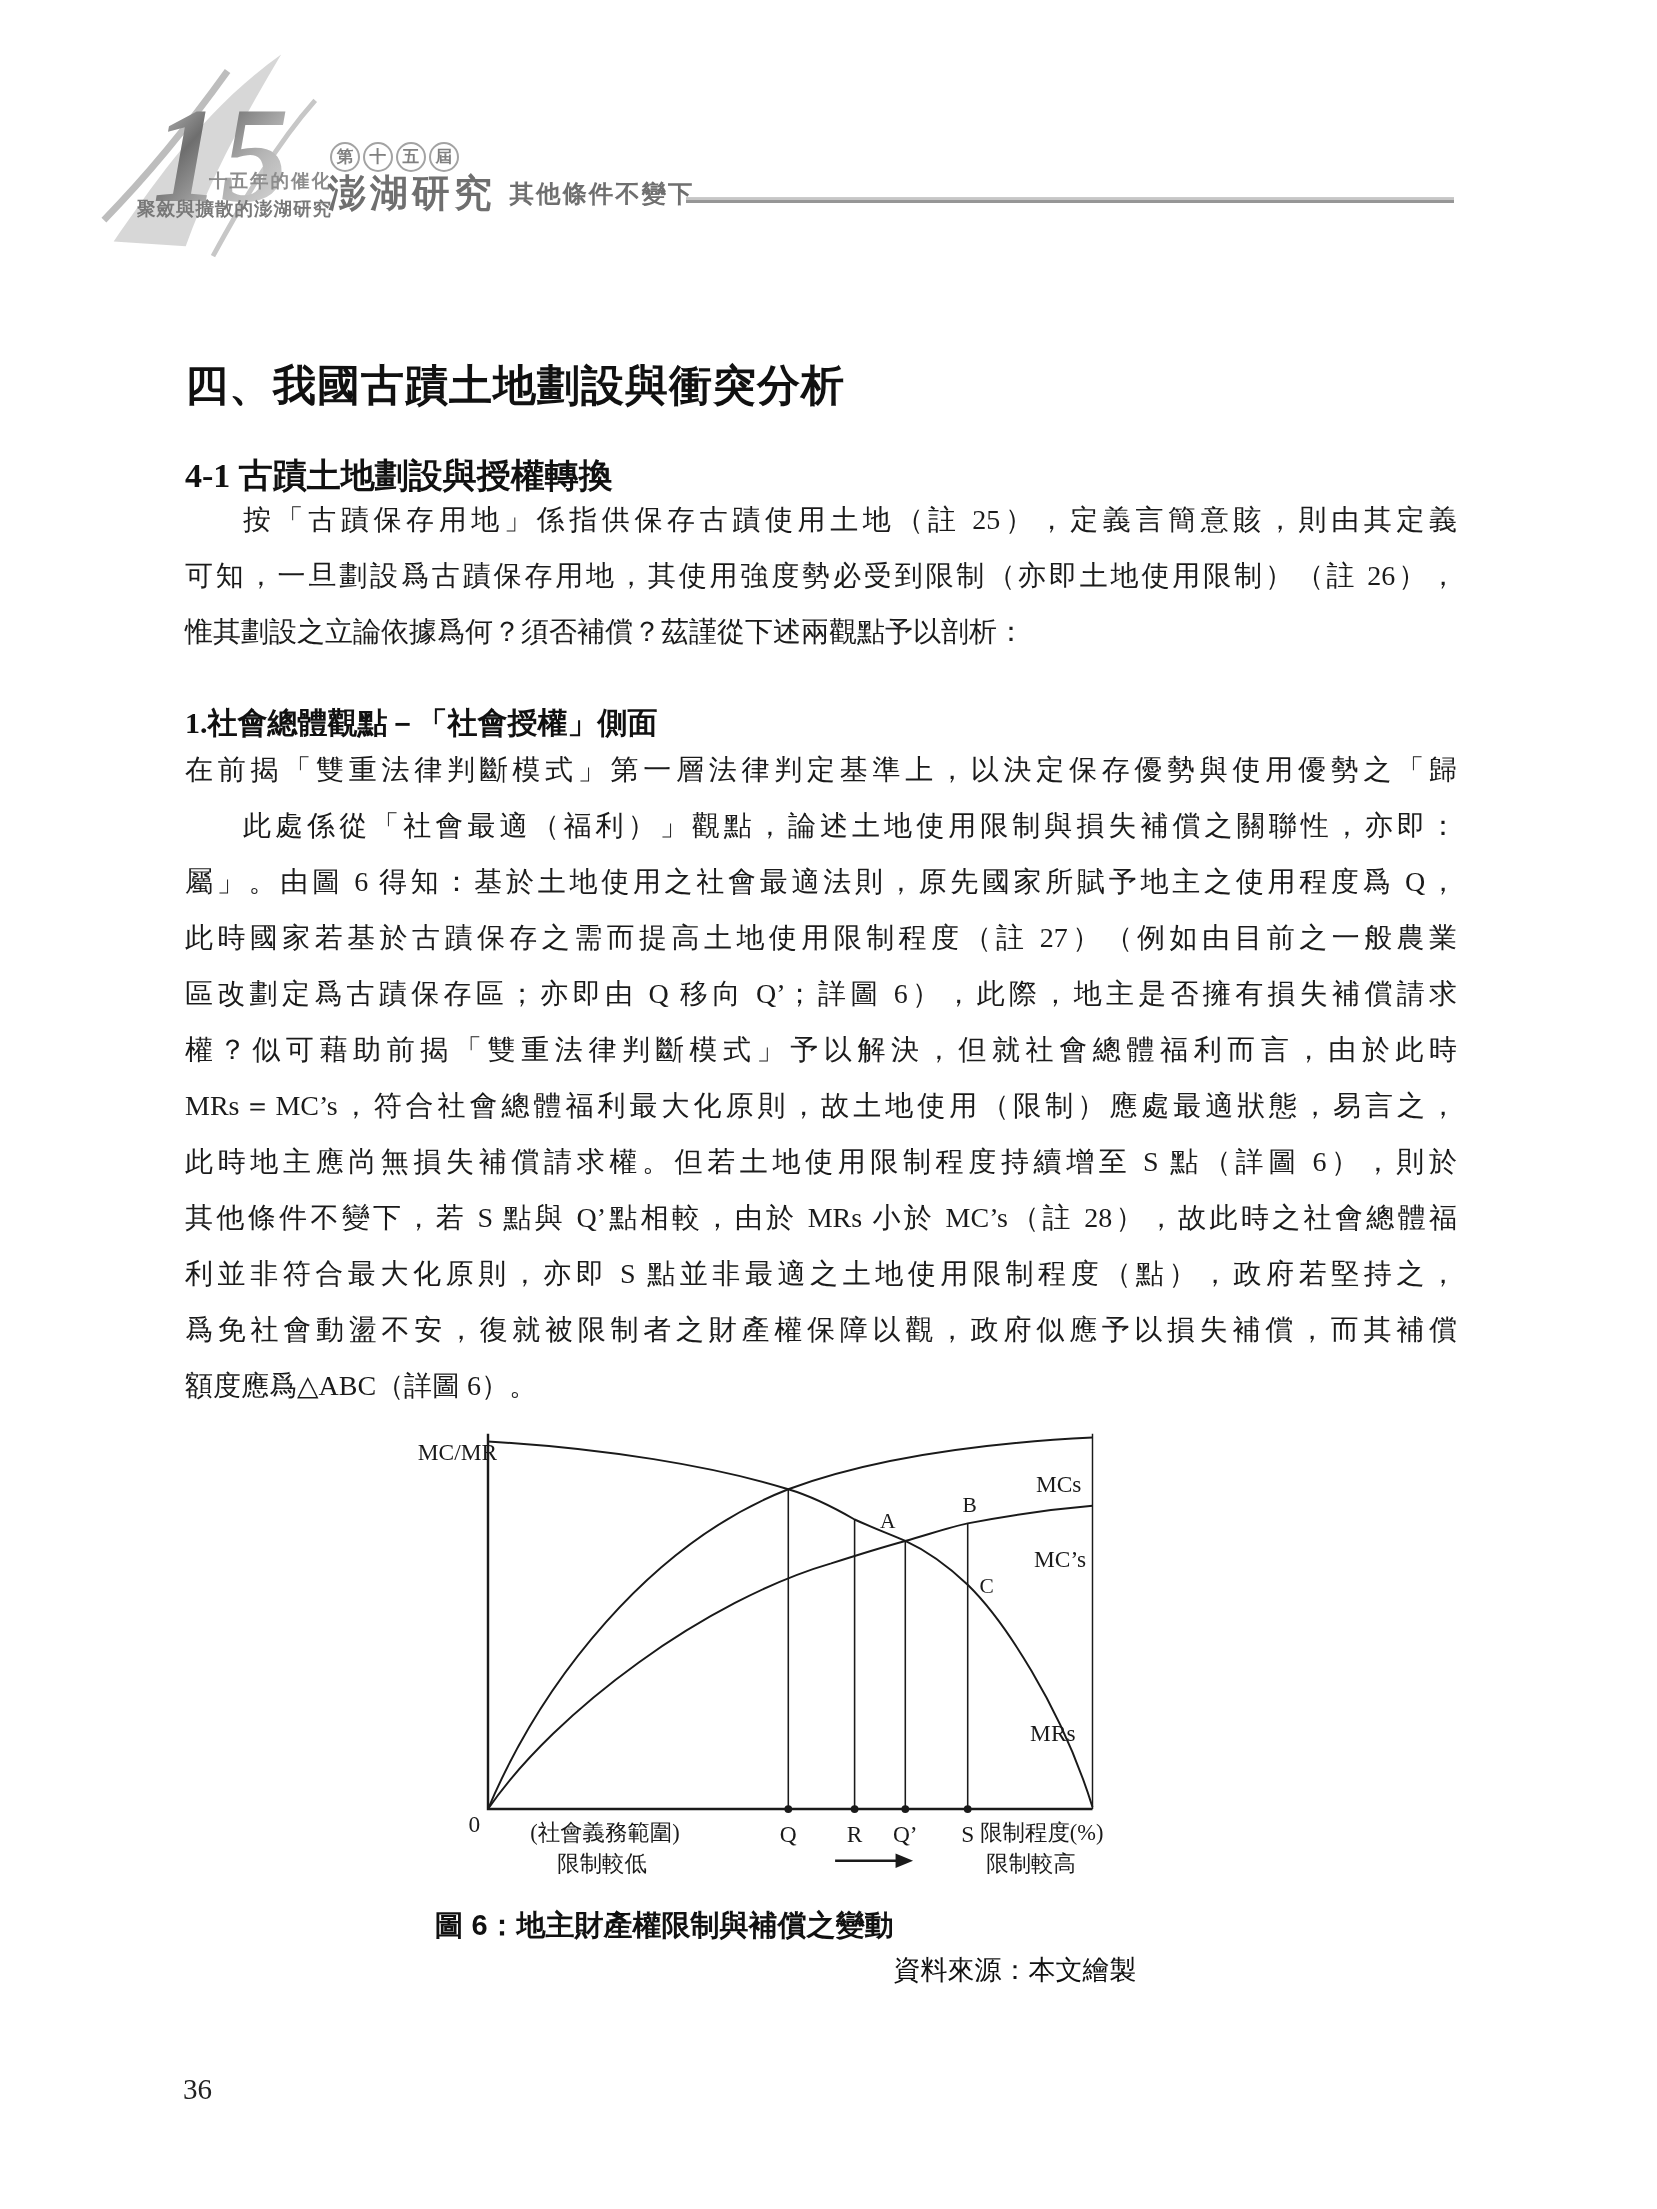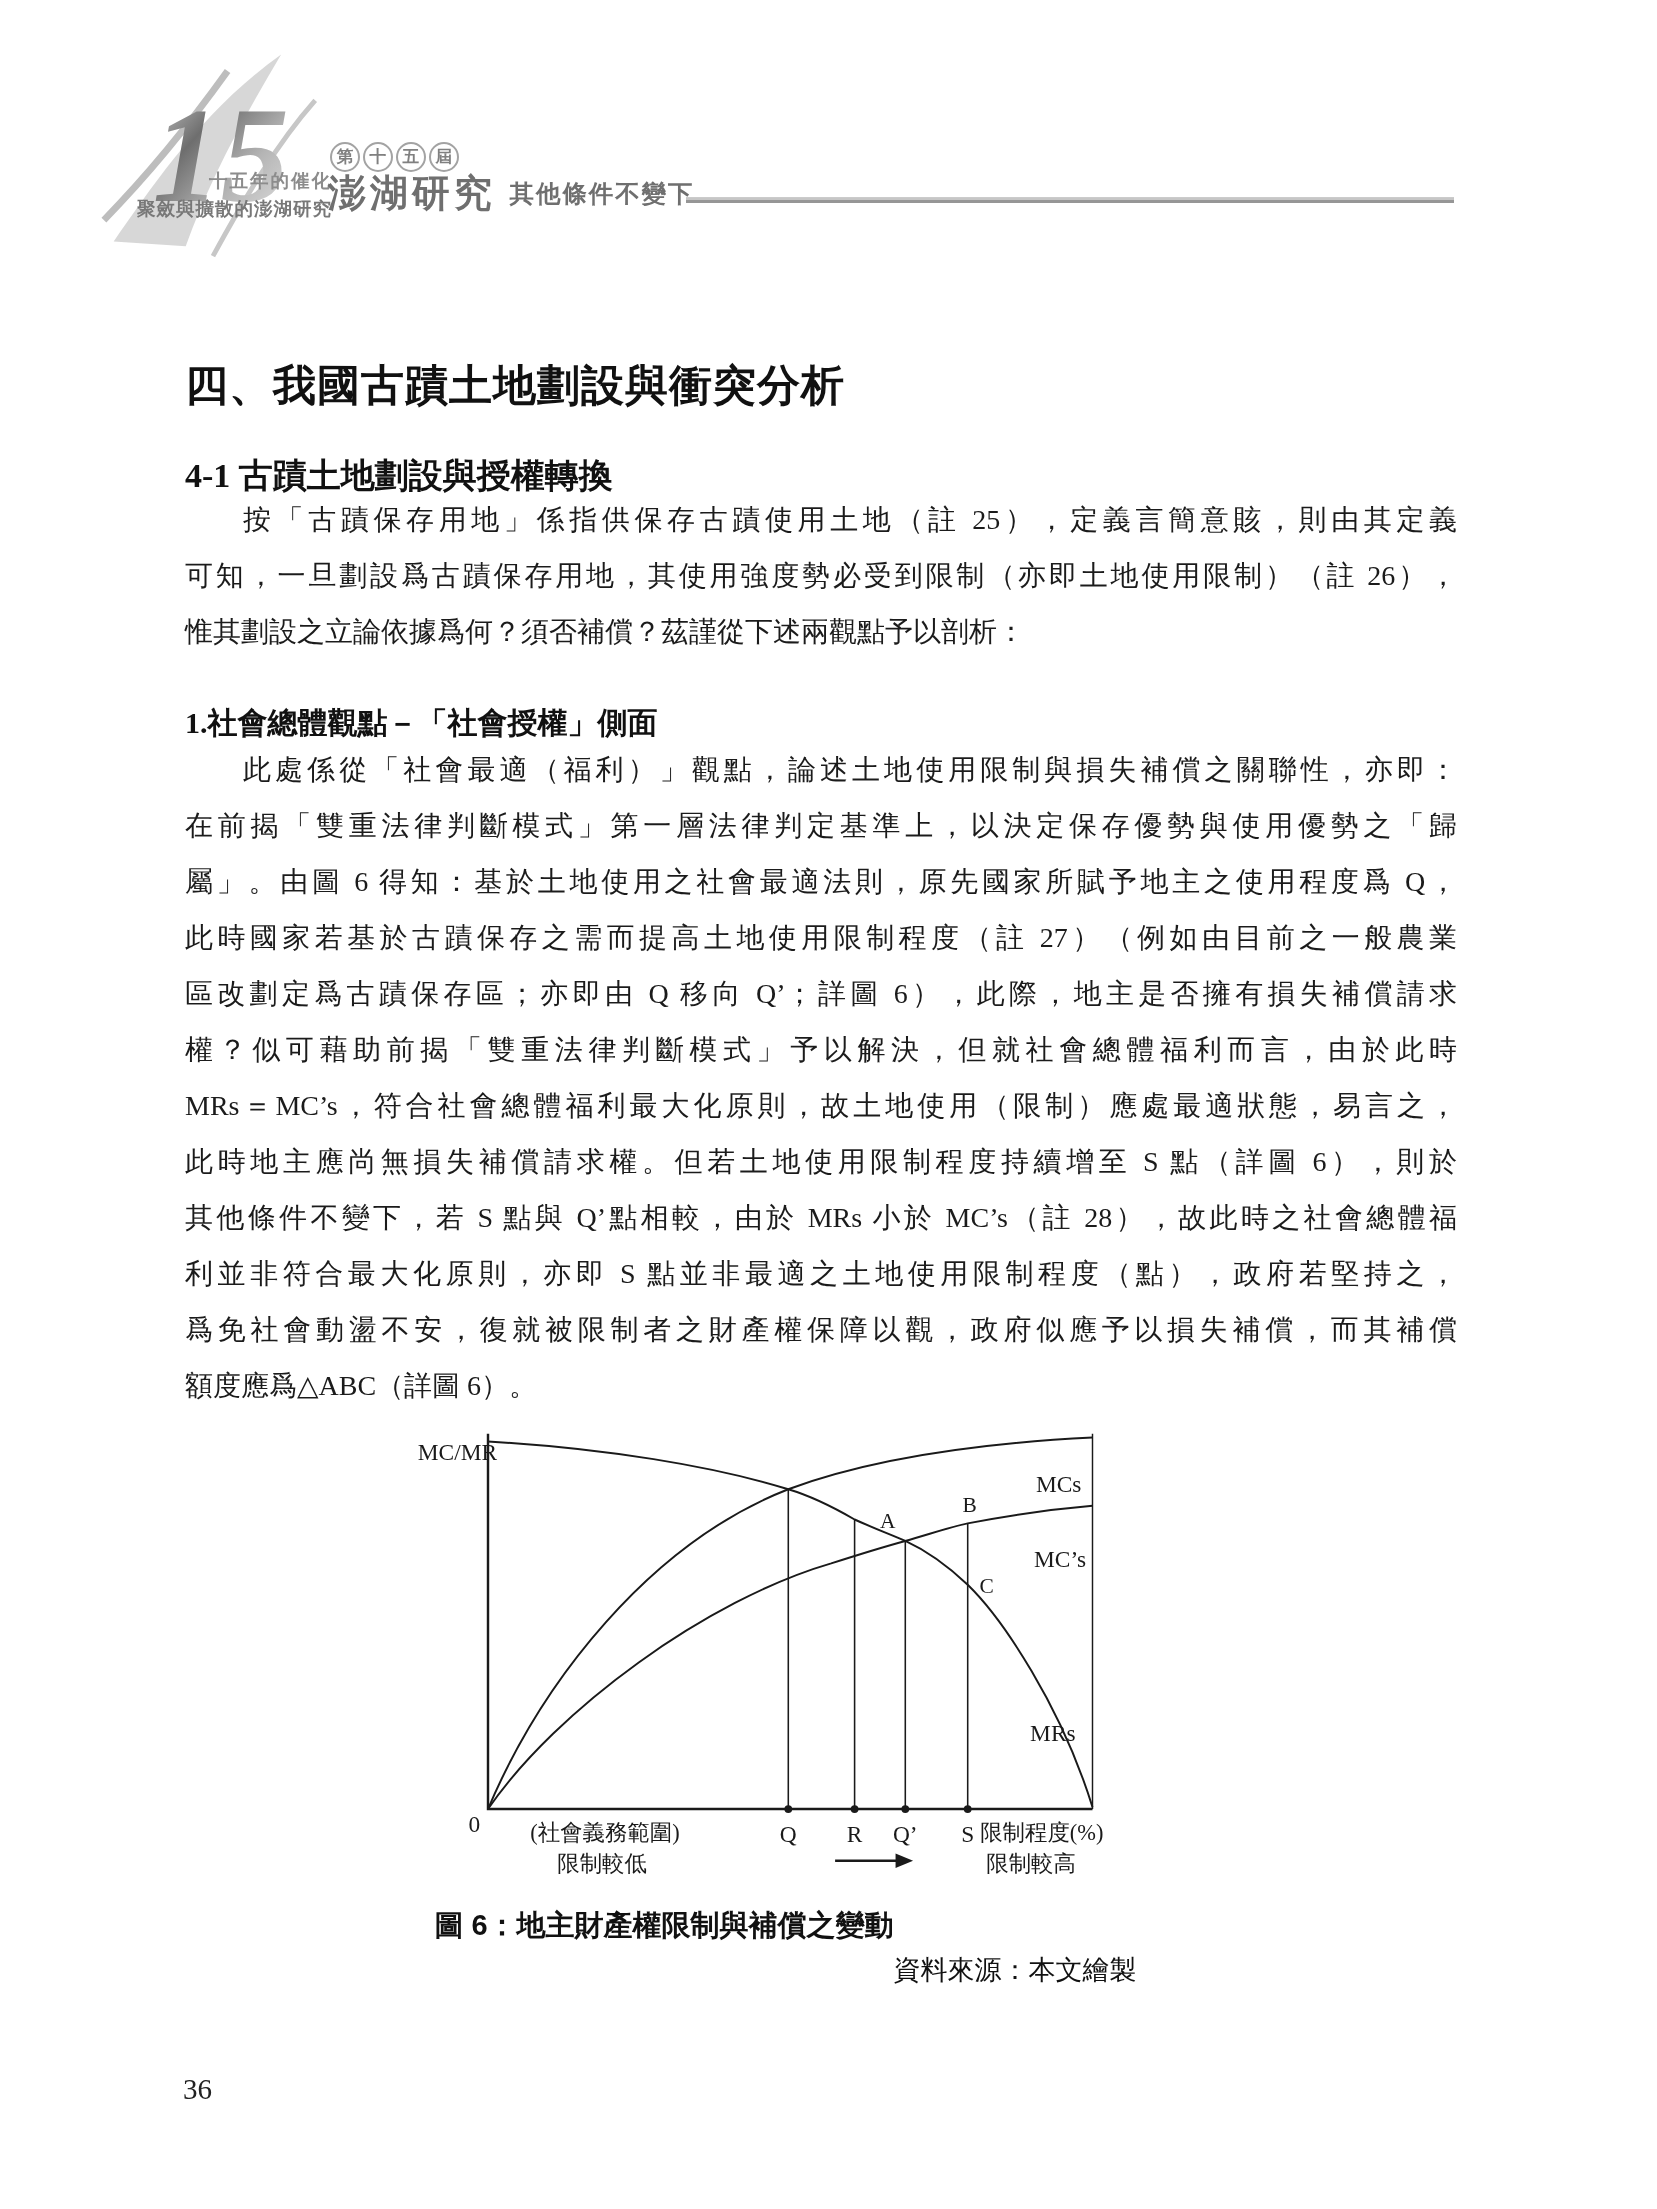--- a/index.html
+++ b/index.html
@@ -92,22 +92,22 @@
 
   <div class="para p1">
     <div class="line just indent">按「古蹟保存用地」係指供保存古蹟使用土地（註 25），定義言簡意賅，則由其定義</div>
     <div class="line just">可知，一旦劃設爲古蹟保存用地，其使用強度勢必受到限制（亦即土地使用限制）（註 26），</div>
     <div class="line">惟其劃設之立論依據爲何？須否補償？茲謹從下述兩觀點予以剖析：</div>
   </div>
 
   <h3 class="point-heading">1.社會總體觀點－「社會授權」側面</h3>
 
   <div class="para p2">
+    <div class="line just">在前揭「雙重法律判斷模式」第一層法律判定基準上，以決定保存優勢與使用優勢之「歸</div>
     <div class="line just indent">此處係從「社會最適（福利）」觀點，論述土地使用限制與損失補償之關聯性，亦即：</div>
-    <div class="line just">在前揭「雙重法律判斷模式」第一層法律判定基準上，以決定保存優勢與使用優勢之「歸</div>
     <div class="line just">屬」。由圖 6 得知：基於土地使用之社會最適法則，原先國家所賦予地主之使用程度爲 Q，</div>
     <div class="line just">此時國家若基於古蹟保存之需而提高土地使用限制程度（註 27）（例如由目前之一般農業</div>
     <div class="line just">區改劃定爲古蹟保存區；亦即由 Q 移向 Q’；詳圖 6），此際，地主是否擁有損失補償請求</div>
     <div class="line just">權？似可藉助前揭「雙重法律判斷模式」予以解決，但就社會總體福利而言，由於此時</div>
     <div class="line just">MRs＝MC’s，符合社會總體福利最大化原則，故土地使用（限制）應處最適狀態，易言之，</div>
     <div class="line just">此時地主應尚無損失補償請求權。但若土地使用限制程度持續增至 S 點（詳圖 6），則於</div>
     <div class="line just">其他條件不變下，若 S 點與 Q’點相較，由於 MRs 小於 MC’s（註 28），故此時之社會總體福</div>
     <div class="line just">利並非符合最大化原則，亦即 S 點並非最適之土地使用限制程度（點），政府若堅持之，</div>
     <div class="line just">爲免社會動盪不安，復就被限制者之財產權保障以觀，政府似應予以損失補償，而其補償</div>
     <div class="line">額度應爲△ABC（詳圖 6）。</div>

